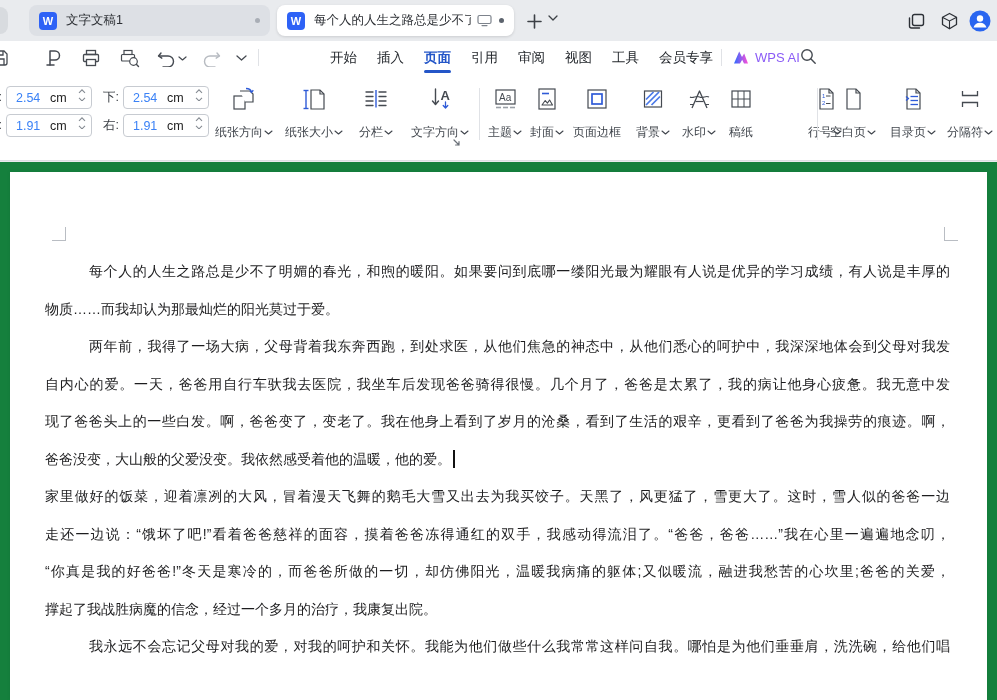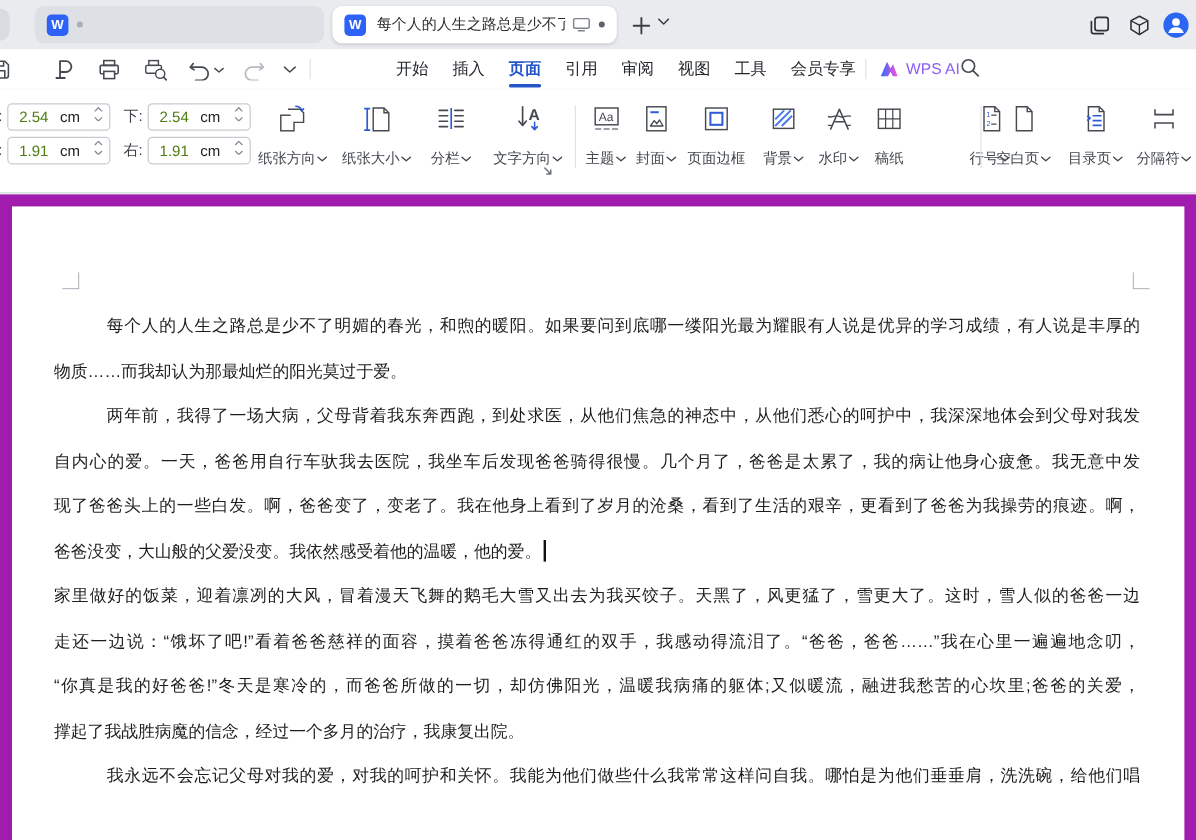--- a/index.html
+++ b/index.html
@@ -31,49 +31,50 @@
   .mtab.active { color:#2456c8; font-weight:bold; }
   .mtab.active::after { content:""; position:absolute; left:10px; right:10px; bottom:1px; height:3px; border-radius:2px; background:#2456c8; }
   .wpsai { position:absolute; left:733px; top:0; height:33px; display:flex; align-items:center; gap:6px; font-size:13px; color:#8b5cf6; }
   .searchico { position:absolute; left:800px; top:7px; }
 
   
   .ribbon { position:absolute; left:0; top:74px; width:997px; height:87px; background:#fff; border-bottom:1px solid #dcdfe3; }
   .mrow { position:absolute; height:23px; display:flex; align-items:center; }
   .mlabel { font-size:12.5px; color:#3c4046; }
   .mfield { width:86px; height:23px; border:1px solid #c7cbd1; border-radius:4px; background:#fff; display:flex; align-items:center; position:relative; }
-  .mval { font-size:12.5px; color:#4d7c0f; margin-left:9px; width:34px; }
+  .mval { font-size:12.5px; color:#3b82f6; margin-left:9px; width:34px; }
   .munit { font-size:12.5px; color:#222; }
   .spin { position:absolute; right:5px; top:2px; display:flex; flex-direction:column; gap:3px; }
   .icon-btn { position:absolute; top:9px; height:58px; display:flex; flex-direction:column; align-items:center; justify-content:space-between; cursor:default; }
   .ib-ico { height:32px; display:flex; align-items:center; justify-content:center; }
   .ib-lab { display:flex; align-items:center; gap:1px; font-size:12px; color:#41464d; white-space:nowrap; }
   .launcher { position:absolute; left:452px; top:64px; }
   .rdiv { top:14px; height:52px; }
 
   
-  .docarea { position:absolute; left:0; top:162px; width:997px; height:538px; background:#a21caf; }
+  .docarea { position:absolute; left:0; top:162px; width:997px; height:538px; background:#15803d; }
   .page { position:absolute; left:10px; top:10px; width:977px; height:528px; background:#fff; box-shadow:0 0 4px rgba(0,0,0,.08); }
   .cmark { position:absolute; width:14px; height:14px; }
   .cmark.tl { left:42px; top:55px; border-right:1px solid #b9bdc3; border-bottom:1px solid #b9bdc3; }
   .cmark.tr { right:29px; top:55px; border-left:1px solid #b9bdc3; border-bottom:1px solid #b9bdc3; }
   .doctext { position:absolute; left:35px; top:81px; width:905px; color:#1d1d1f; }
   .line { height:37.5px; line-height:37.5px; font-size:14px; white-space:normal; overflow:visible; }
   .line.just { text-align:justify; text-align-last:justify; text-justify:inter-character; }
   .line.indent { text-indent:44px; }
   .caret { display:inline-block; width:1.6px; height:18px; background:#111; vertical-align:-4px; margin-left:2px; }
 </style>
 </head>
 <body>
 
 <div class="tabbar">
   <div class="edge-frag"></div>
 
   <div class="doc-tab inactive">
     <span class="wlogo">W</span>
+    <span class="ttl">文字文稿1</span>
     <span class="tab-dot"></span>
   </div>
 
   <div class="doc-tab active">
     <span class="wlogo">W</span>
     <span class="ttl">每个人的人生之路总是少不了明</span>
     <span style="margin-left:6px">
       <svg width="15" height="13" viewBox="0 0 15 13">
           <rect x="1" y="1.5" width="13" height="8" rx="1.5" fill="none" stroke="#7d838c" stroke-width="1.2"></rect>
           <line x1="5" y1="11.6" x2="10" y2="11.6" stroke="#7d838c" stroke-width="1.2" stroke-linecap="round"></line>

